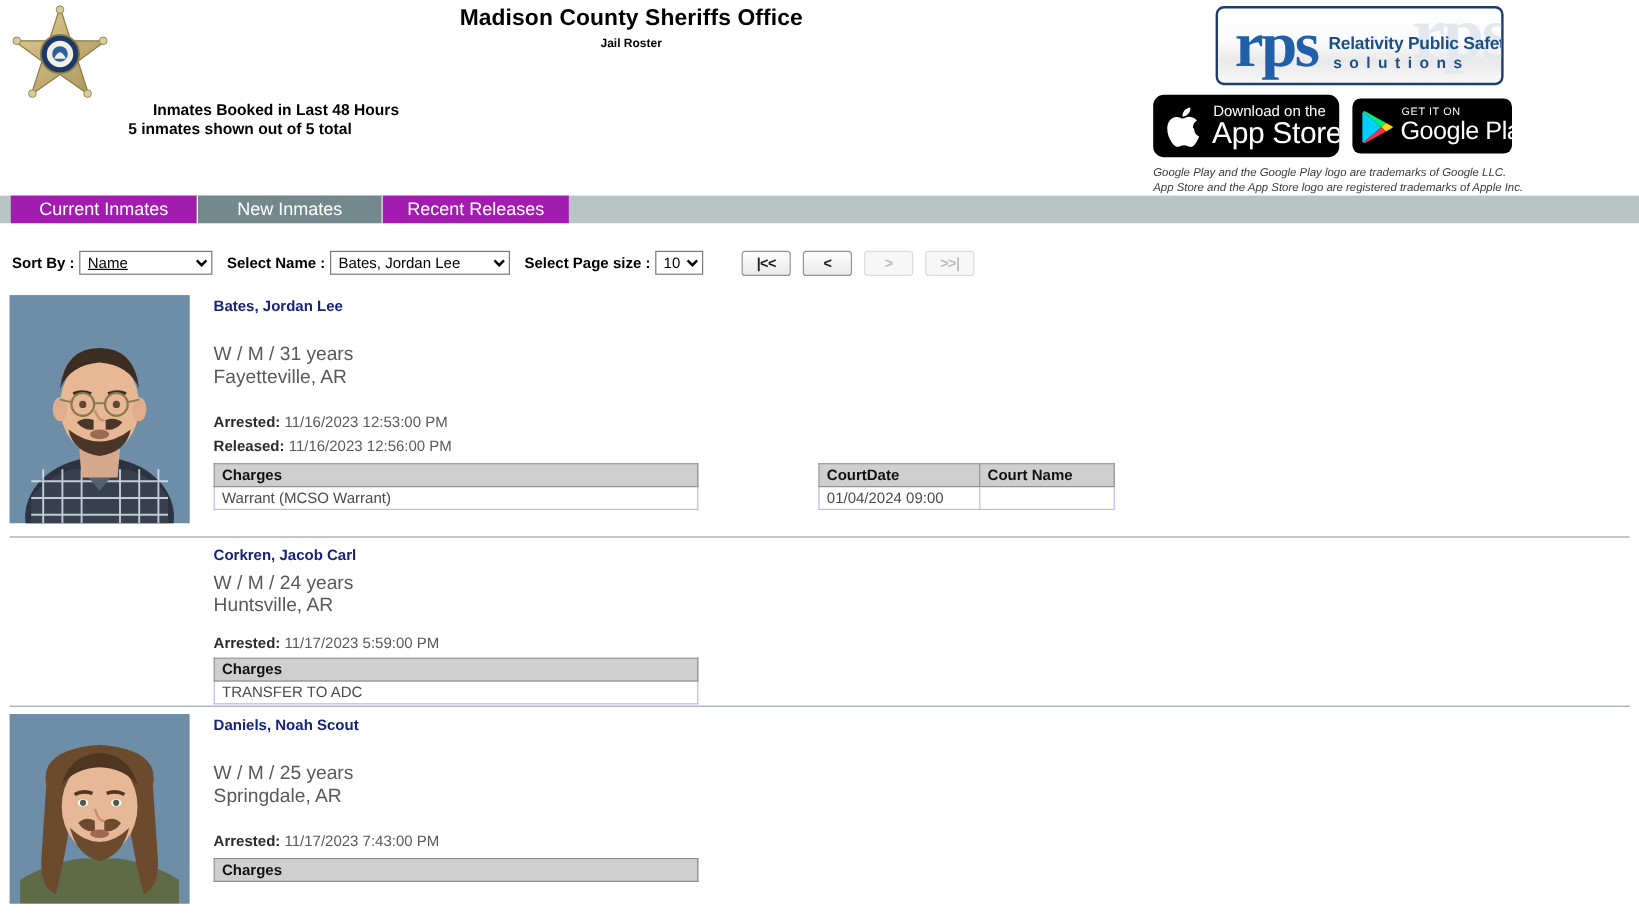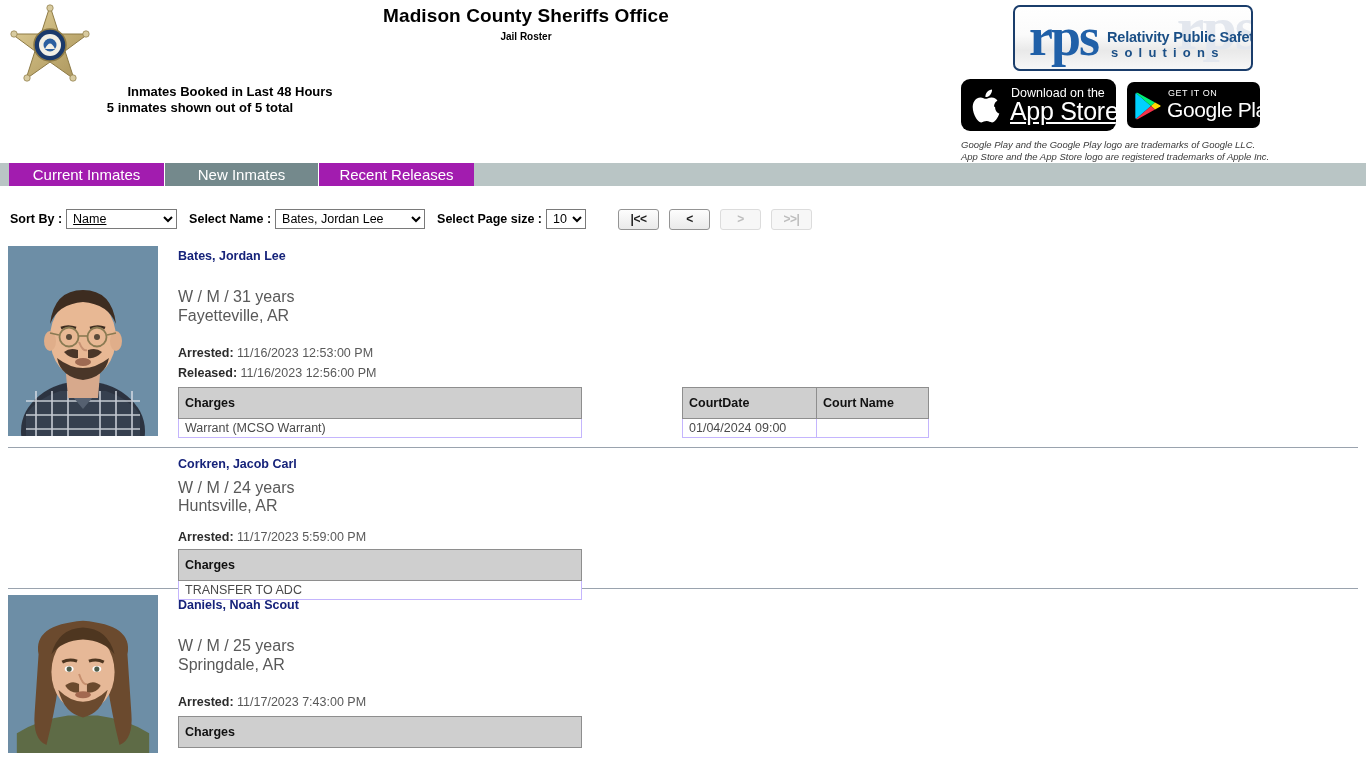--- a/index.html
+++ b/index.html
@@ -142,21 +142,20 @@
   }
   .as-big {
     position: absolute;
     left: 49px; top: 18px;
     color: #ffffff;
     font-size: 25px;
     font-weight: 500;
     letter-spacing: -0.3px;
     white-space: nowrap;
     line-height: 29px;
-    text-decoration: underline;
   }
 
   .googleplay {
     position: absolute;
     left: 1127px; top: 82px;
     width: 133px; height: 46px;
     background: #000000;
     border-radius: 7px;
     overflow: hidden;
   }
@@ -335,21 +334,21 @@
     background: #ffffff;
   }
   table.grid th {
     background: #cfcfcf;
     border: 1px solid #8e8e8e;
     font-size: 12.5px;
     font-weight: bold;
     color: #111;
     text-align: left;
     padding: 2px 6px;
-    height: 31px;
+    height: 19px;
   }
   table.grid td {
     border: 1px solid #c4b5fd;
     font-size: 12.5px;
     color: #4a4a4a;
     text-align: left;
     padding: 2px 6px;
     height: 19px;
     background: #ffffff;
   }

